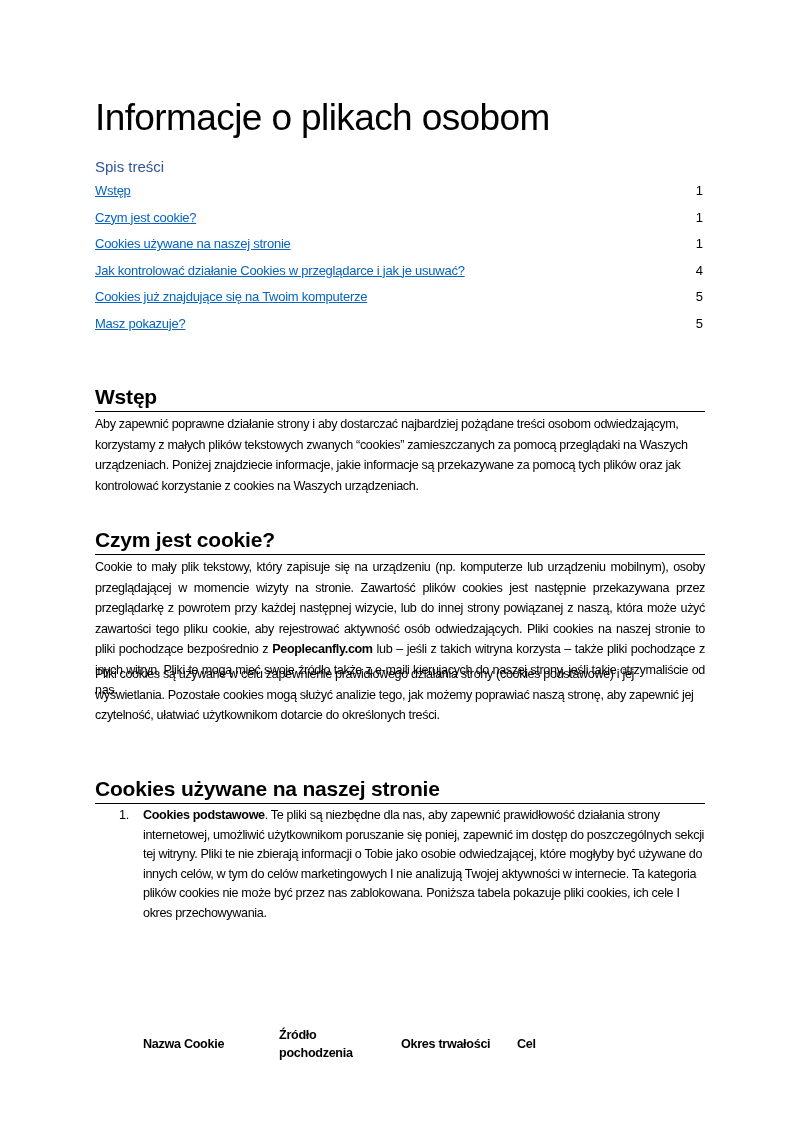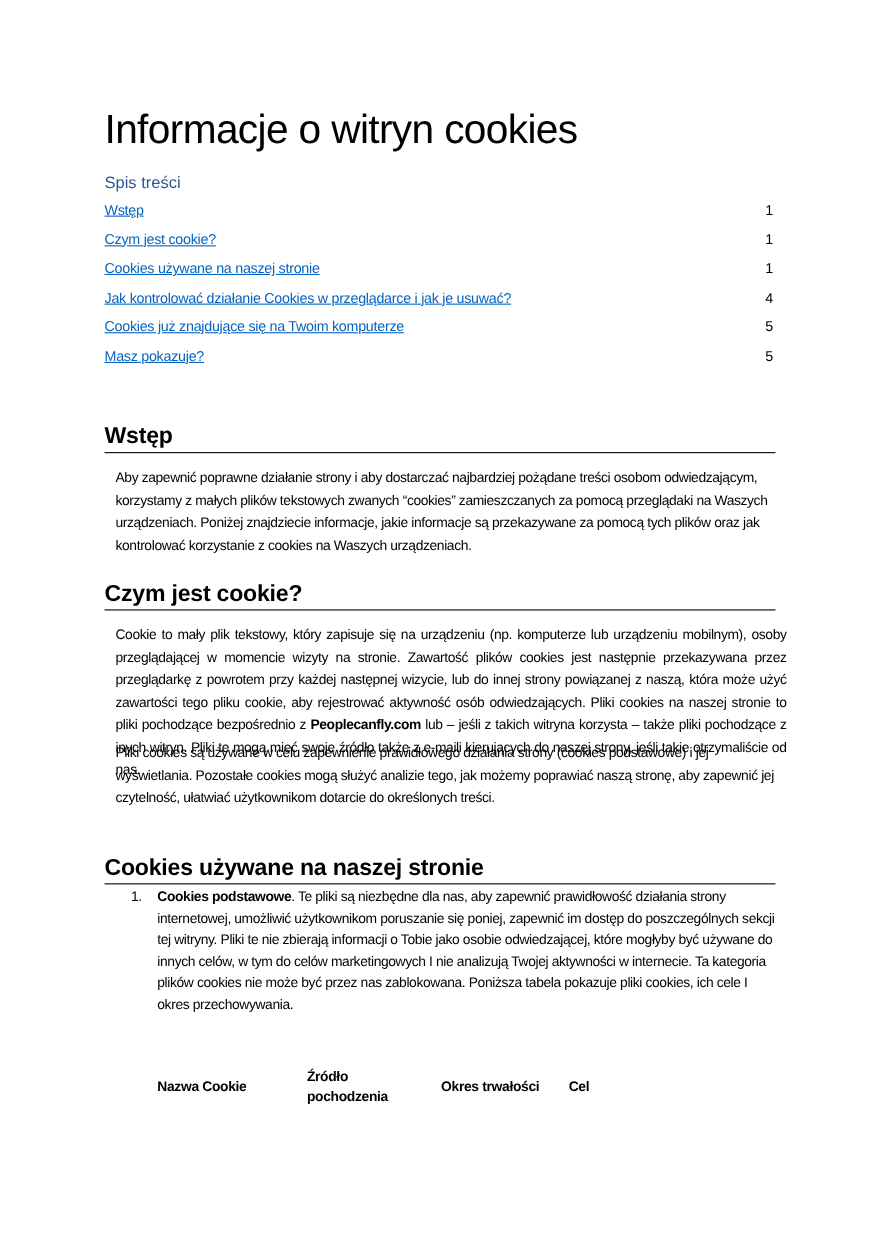--- a/index.html
+++ b/index.html
@@ -19,43 +19,43 @@
     .toc li { height: 26.5px; display: flex; justify-content: space-between; align-items: baseline;
               font-family: "Liberation Sans", sans-serif; font-size: 13px; line-height: 22px; }
     .toc a { color: #0563c1; text-decoration: underline; font-size: 13px; letter-spacing: -0.25px; }
     .toc .pg { color: #000; font-size: 13px; padding-right: 2px; }
 
     .h1 { position: absolute; left: 0; width: 610px; margin: 0;
           font-family: "Liberation Sans", sans-serif; font-weight: bold;
           font-size: 21px; line-height: 26px; border-bottom: 1px solid #000;
           padding-bottom: 1px; color: #000; letter-spacing: -0.2px; }
 
-    .p { position: absolute; left: 0; width: 610px; margin: 10px;
+    .p { position: absolute; left: 0; width: 610px; margin: 0;
          font-family: "Liberation Sans", sans-serif; font-size: 12.6px; line-height: 20.5px;
          letter-spacing: -0.35px; color: #000; }
     .p.justify { text-align: justify; }
 
     .list { position: absolute; left: 0; width: 610px; margin: 0; padding: 0; list-style: none; }
     .list li { position: relative; padding-left: 48px;
                font-family: "Liberation Sans", sans-serif; font-size: 12.6px; line-height: 19.6px;
                letter-spacing: -0.35px; }
     .list .num { position: absolute; left: 24px; top: 0; }
     b { font-weight: bold; }
 
-    .tbl { position: absolute; top: 970px; left: 48px; border-collapse: collapse; }
+    .tbl { position: absolute; top: 1026px; left: 48px; border-collapse: collapse; }
     .tbl th { font-family: "Liberation Sans", sans-serif; font-weight: bold; font-size: 12.6px;
               text-align: left; vertical-align: middle; line-height: 18px; padding: 0;
               letter-spacing: -0.3px; }
   </style>
 </head>
 <body>
 
 <div class="page">
 
-  <h1 class="doc-title">Informacje o witryn cookies</h1>
+  <h1 class="doc-title">Informacje o plikach osobom</h1>
 
   <h2 class="toc-title">Spis treści</h2>
 
   <ul class="toc">
     <li>
       <a href="#wstep">Wstęp</a>
       <span class="pg">1</span>
     </li>
     <li>
       <a href="#czym">Czym jest cookie?</a>

